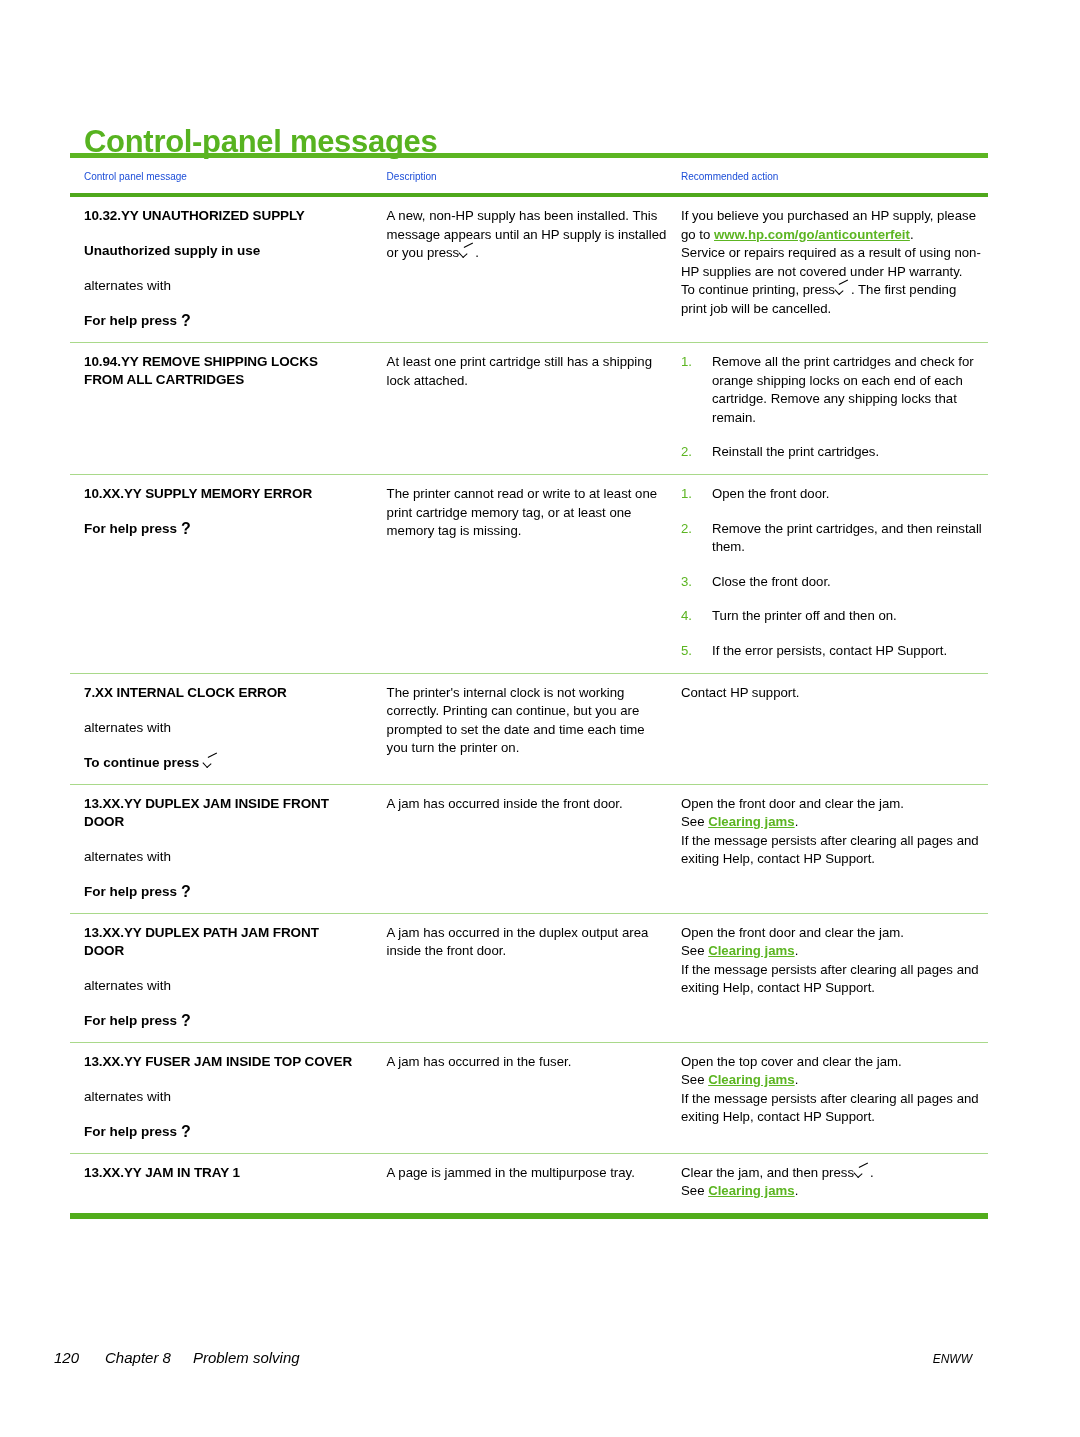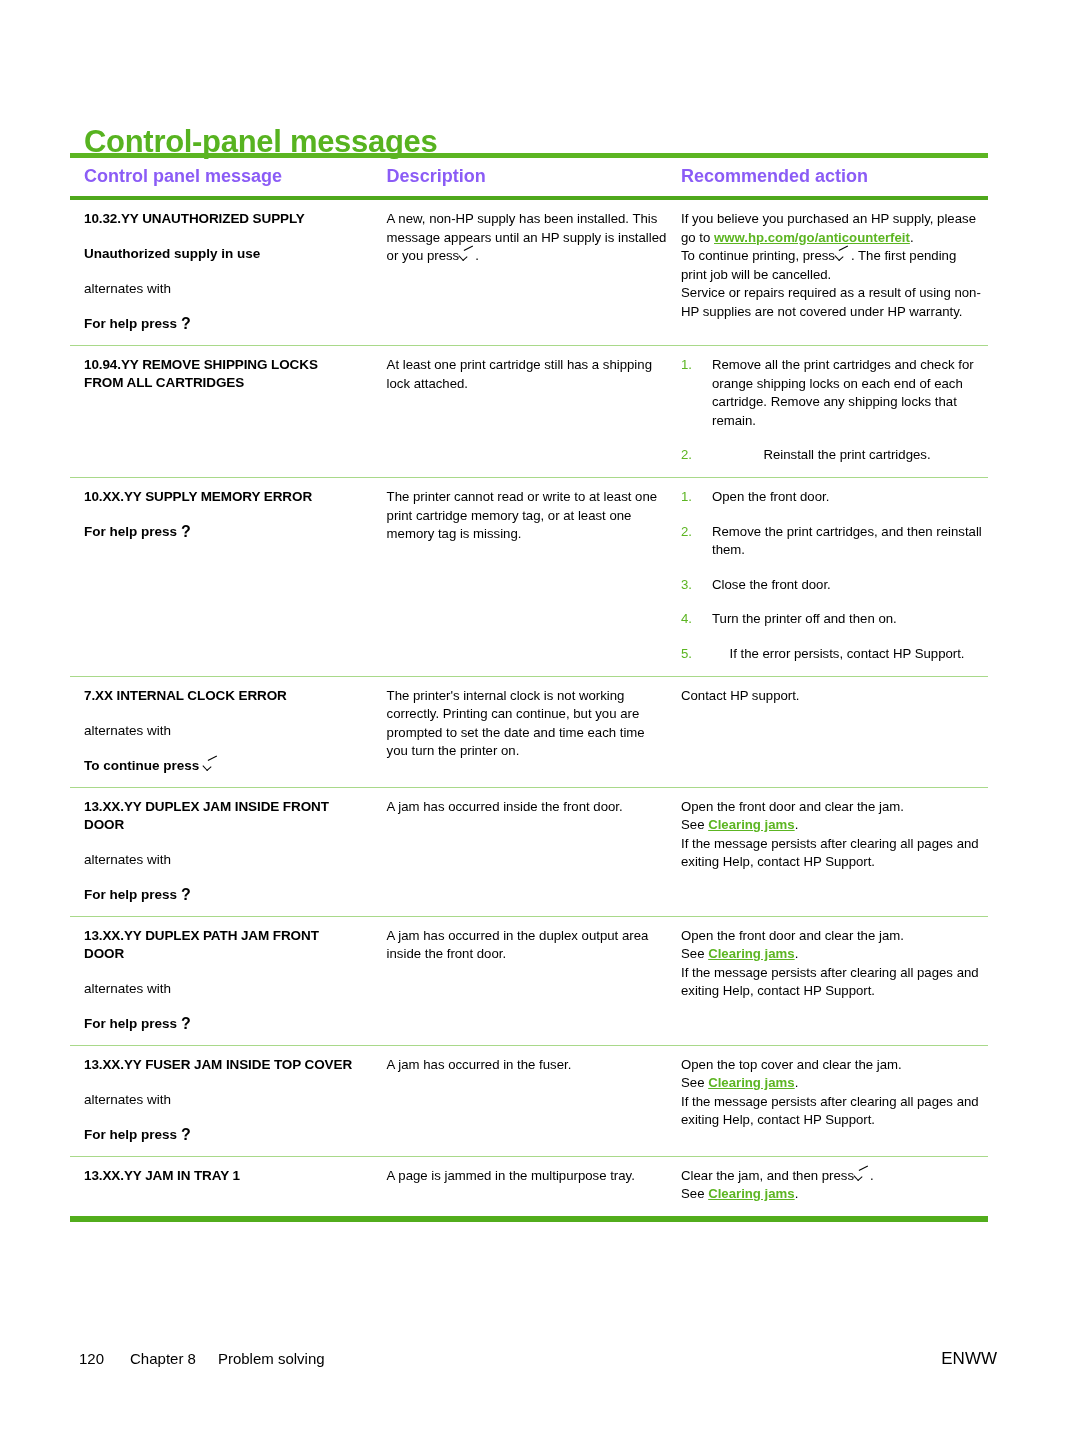--- a/index.html
+++ b/index.html
@@ -74,23 +74,23 @@
   .col3 { width: 313px; padding: 10px 6px 12px 0px; box-sizing: border-box; }
 
   .head-row .col1,
   .head-row .col2,
   .head-row .col3 {
     padding-top: 8px;
     padding-bottom: 9px;
   }
 
   .head-label {
-    color: #8b5cf6;
-    font-weight: bold;
-    font-size: 18px;
+    color: #1d4ed8;
+    font-weight: normal;
+    font-size: 10px;
   }
 
   
   .msg-title {
     font-weight: bold;
     font-size: 13.5px;
     line-height: 18px;
     letter-spacing: -0.1px;
   }
   .alt {
@@ -158,21 +158,21 @@
     list-style: none;
     counter-reset: stepc;
   }
   ol.steps li {
     position: relative;
     padding-left: 31px;
     margin-bottom: 16px;
     font-size: 13.2px;
     line-height: 18.6px;
   }
-  ol.steps li:last-child { margin-bottom: 0; text-align: center; }
+  ol.steps li:last-child { margin-bottom: 0; }
   ol.steps li::before {
     counter-increment: stepc;
     content: counter(stepc) ".";
     position: absolute;
     left: 0;
     top: 0;
     color: #5cb522;
     font-size: 13.2px;
   }
 
@@ -213,32 +213,33 @@
   }
   .caution-word {
     color: #5cb522;
     font-weight: bold;
     letter-spacing: 0.2px;
   }
 
   
   .footer {
     position: absolute;
-    left: 79px;
+    left: 54px;
     top: 1349px;
     width: 918px;
     display: flex;
     align-items: baseline;
     justify-content: space-between;
     font-size: 15px;
+    font-style: italic;
   }
   .footer-left { display: flex; align-items: baseline; }
   .f-page { margin-right: 26px; }
   .f-chapter { margin-right: 22px; }
-  .footer-right { font-size: 17px; text-align: right; }
+  .footer-right { font-size: 12px; text-align: right; }
 </style>
 </head>
 <body>
 
 <div class="page">
 
   <h1 class="page-title">Control-panel messages</h1>
 
   <div class="table">
 
@@ -265,22 +266,22 @@
         <div class="alt">alternates with</div>
         <div class="press">
           <span>For help press</span><span class="glyph-q">?</span>
         </div>
       </div>
       <div class="col2 desc">
         <span>A new, non-HP supply has been installed. This message appears until an HP supply is installed or you press</span><span class="ck"></span><span>.</span>
       </div>
       <div class="col3 action">
         <p><span>If you believe you purchased an HP supply, please go to </span><a class="lnk" href="#">www.hp.com/go/anticounterfeit</a><span>.</span></p>
+        <p class="gap">Service or repairs required as a result of using non-HP supplies are not covered under HP warranty.</p>
         <p class="gap"><span>To continue printing, press</span><span class="ck"></span><span>. The first pending print job will be cancelled.</span></p>
-        <p class="gap">Service or repairs required as a result of using non-HP supplies are not covered under HP warranty.</p>
       </div>
     </div>
 
     <div class="rule-row"></div>
 
     <div class="row">
       <div class="col1">
         <div class="msg-title">10.94.YY REMOVE SHIPPING LOCKS FROM ALL CARTRIDGES</div>
       </div>
       <div class="col2 desc">At least one print cartridge still has a shipping lock attached.</div>

